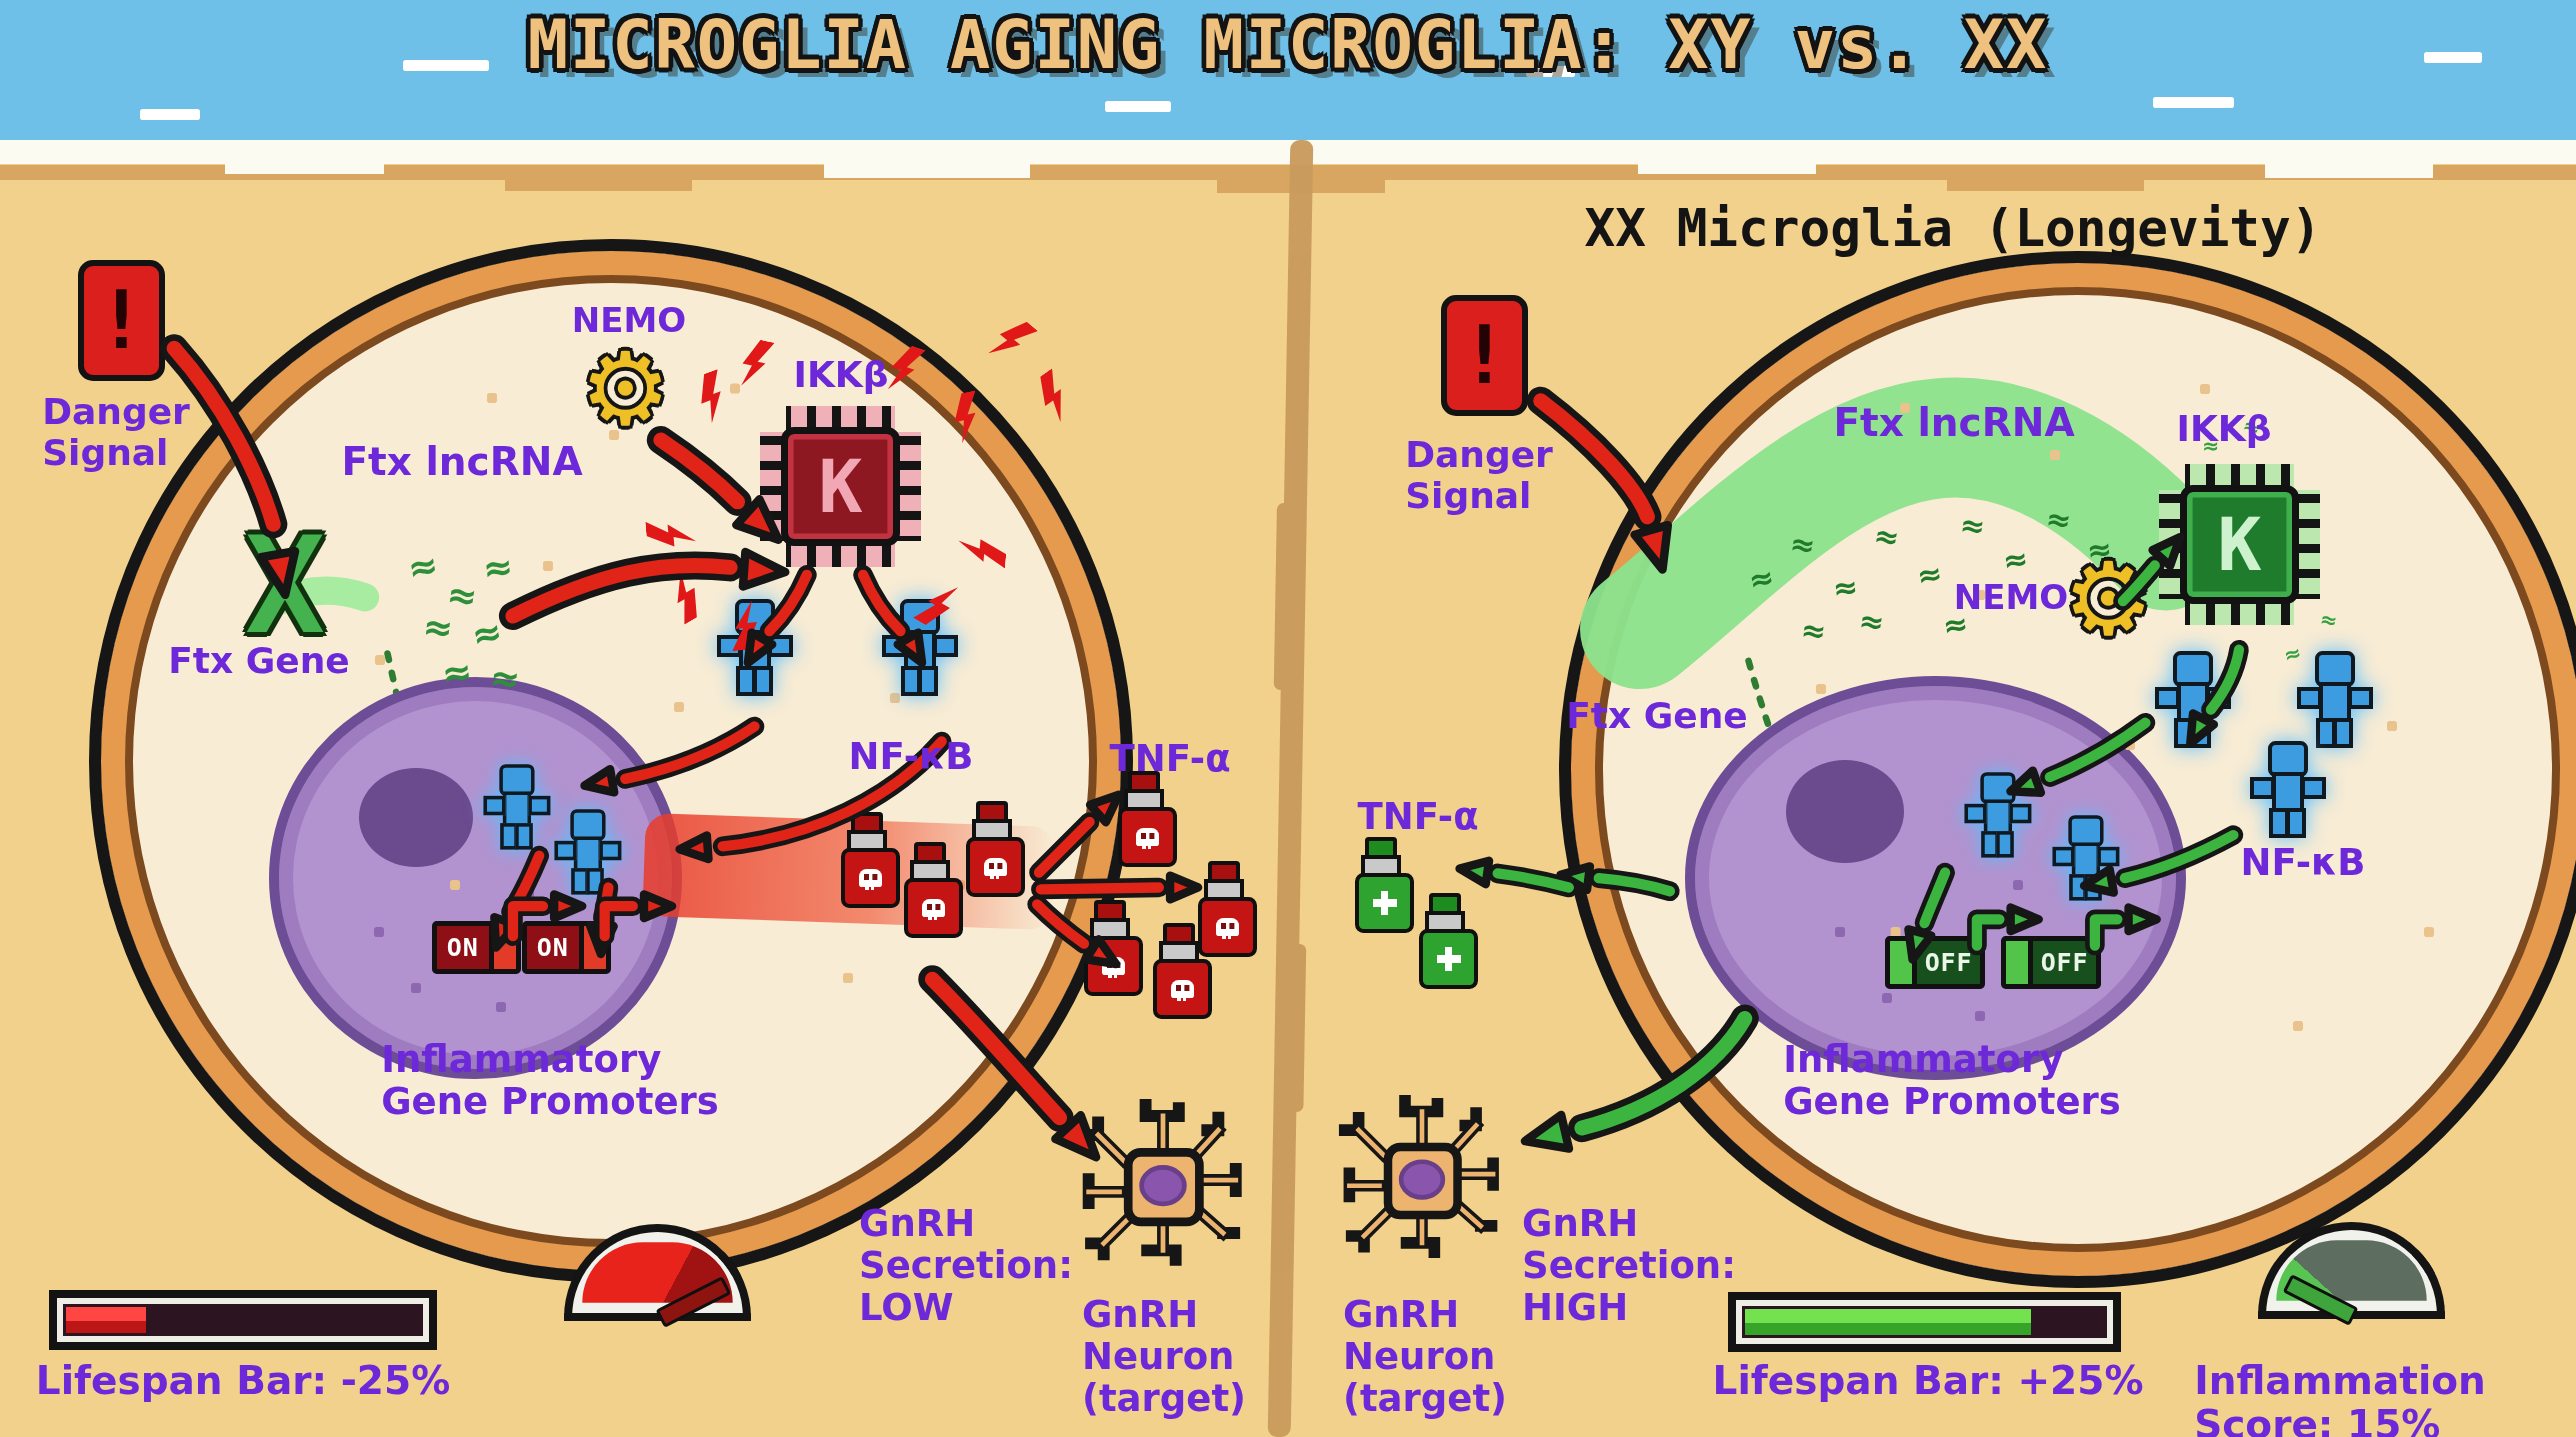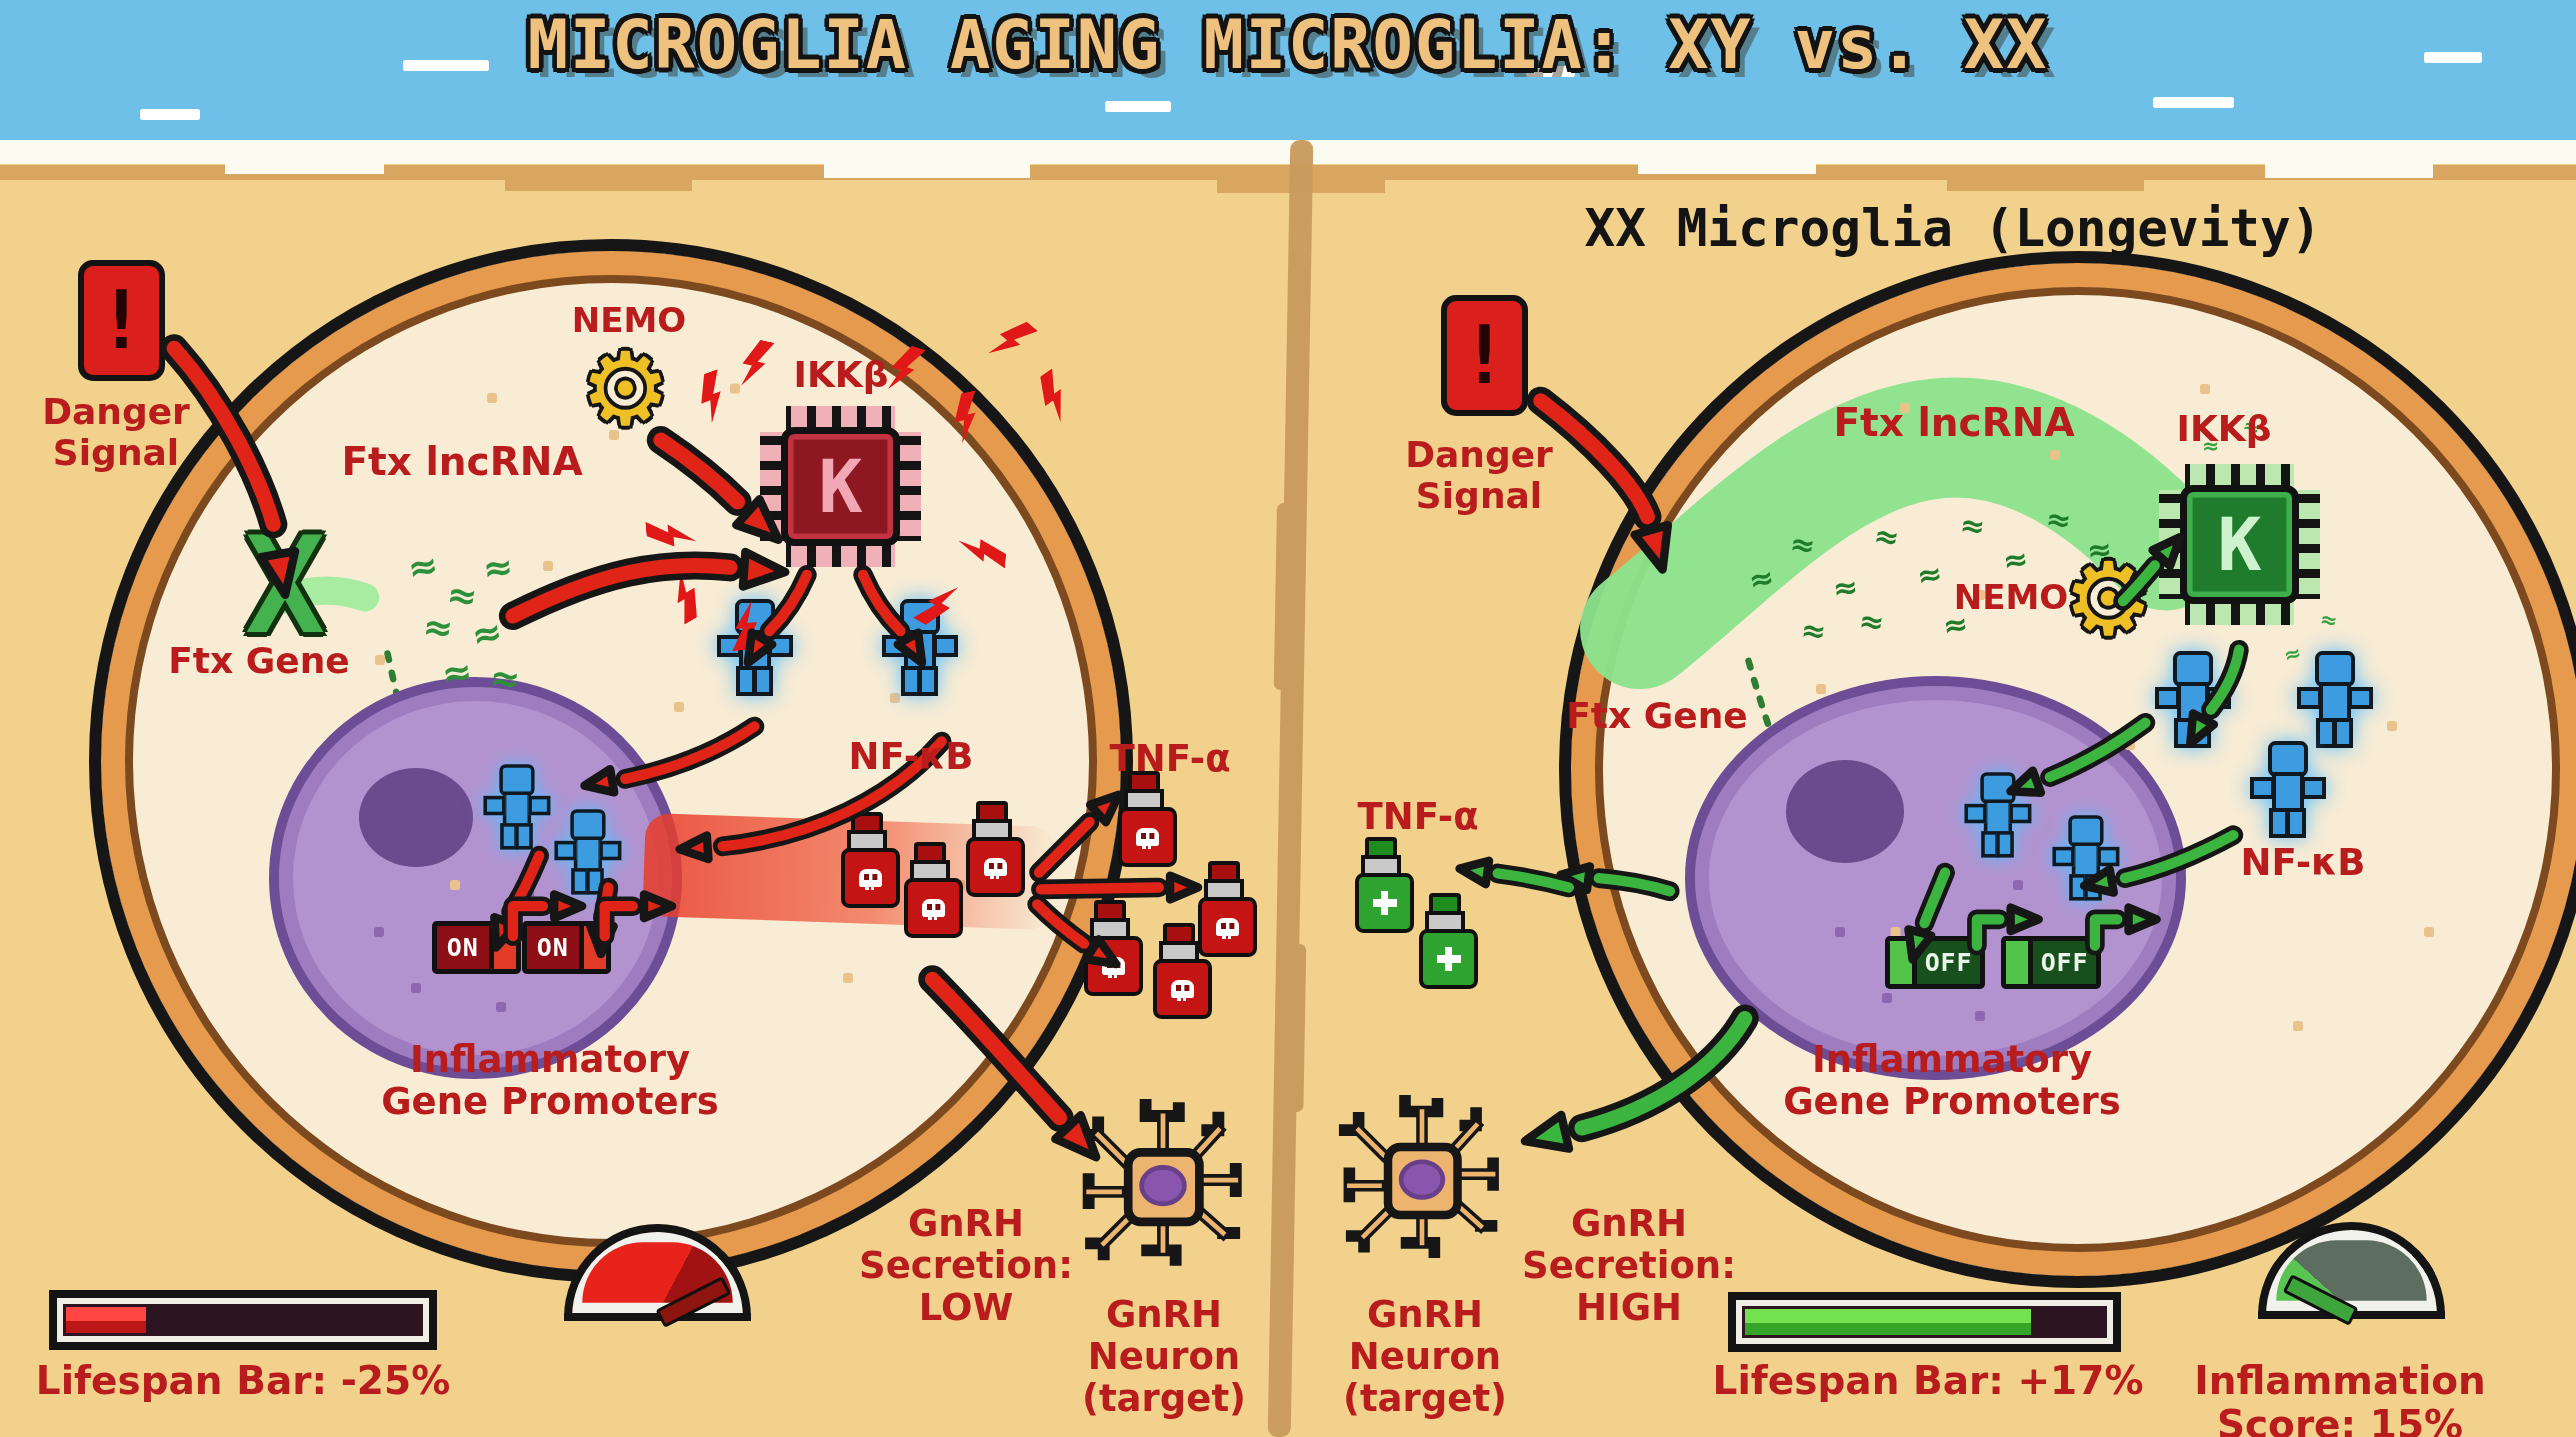--- a/index.html
+++ b/index.html
@@ -24,22 +24,22 @@
   .divider::after{content:"";position:absolute;left:-7.5px;top:28%;width:13px;height:187px;background:#c89a5c;border-radius:7.5px;}
   .divider::before{content:"";position:absolute;right:-7.5px;top:62%;width:13px;height:168px;background:#c89a5c;border-radius:7.5px;}
   
   .cell{position:absolute;border-radius:50%;background:#f8ecd4;border:12px solid #161616;z-index:2;
         box-shadow:inset 0 0 0 24px #e59a4d, inset 0 0 0 32px #7d4a20;}
   .nucleus{position:absolute;border-radius:50%;background:#b293cf;border:10.3px solid #6d4d96;z-index:5;
            box-shadow:inset 0 0 0 14px #9f7cc0;}
   .nucleolus{position:absolute;border-radius:50%;background:#6b4a8e;z-index:6;}
   .dots{position:absolute;width:10.3px;height:10.3px;border-radius:2.8px;z-index:6;}
   
-  .lbl{position:absolute;transform:translateX(-50%);text-align:center;font-weight:bold;z-index:50;
-       font-size:36px;line-height:1.14;color:#b91c1c;white-space:pre-line;}
+  .lbl{position:absolute;transform:translateX(-50%);text-align:left;font-weight:bold;z-index:50;
+       font-size:36px;line-height:1.14;color:#6d28d9;white-space:pre-line;}
   .s36{font-size:34px;} .s40{font-size:37px;} .s42{font-size:39px;}
   .hdr{position:absolute;transform:translateX(-50%);z-index:50;white-space:nowrap;
        font-family:"DejaVu Sans Mono",monospace;font-weight:bold;font-size:51px;color:#141414;}
   
   .danger{position:absolute;width:75px;height:109px;background:#da1f1c;border:6.6px solid #131313;
           border-radius:15px;z-index:10;display:flex;align-items:center;justify-content:center;}
   .danger span{font-family:"DejaVu Sans Mono",monospace;font-weight:bold;font-size:81px;color:#230303;line-height:1;}
   
   .chrom{position:absolute;transform:translateX(-50%);z-index:10;font-family:"DejaVu Sans Mono",monospace;
          font-weight:bold;font-size:133px;line-height:1;color:#43b24f;
@@ -406,21 +406,21 @@
   <div class="gauge green" style="left:2258px;top:1222px;">
     <div class="dial"></div>
     <div class="needle" style="transform: rotate(-63deg);"></div>
   </div>
   <div class="lbl s42" style="left:2340px;top:1359px;">Inflammation Score: 15%</div>
   <div class="bar" style="left:1728px;top:1292px;width:393px;">
     <div class="track">
       <div class="fill green" style="width: 78%;"></div>
     </div>
   </div>
-  <div class="lbl s42" style="left:1928px;top:1359px;">Lifespan Bar: +17%</div>
+  <div class="lbl s42" style="left:1928px;top:1359px;">Lifespan Bar: +25%</div>
 
   <svg id="under" width="2576" height="1438" viewBox="0 0 2752 1536">
     <path d="M1752 672 C1848 596,1952 478,2072 468 C2166 460,2252 520,2314 588" stroke="#8de28d" stroke-width="128" fill="none" stroke-linecap="round" opacity="0.96"></path>
     <path d="M298 642 q44 -20 92 -4" stroke="#a8eca2" stroke-width="30" fill="none" stroke-linecap="round"></path>
     <path d="M414 698 C432 780,452 862,466 930" stroke="#2e7d33" stroke-width="7" stroke-dasharray="7 14" fill="none" stroke-linecap="round"></path>
     <path d="M1868 706 C1882 756,1898 800,1912 842" stroke="#2e7d33" stroke-width="7" stroke-dasharray="7 14" fill="none" stroke-linecap="round"></path>
   </svg>
   <svg id="overlay" width="2576" height="1438" viewBox="0 0 2752 1536">
       <g>
         <path d="M186 372 C238 430,276 505,292 560" fill="none" stroke="#161616" stroke-width="30" stroke-linecap="round" stroke-linejoin="round"></path>

